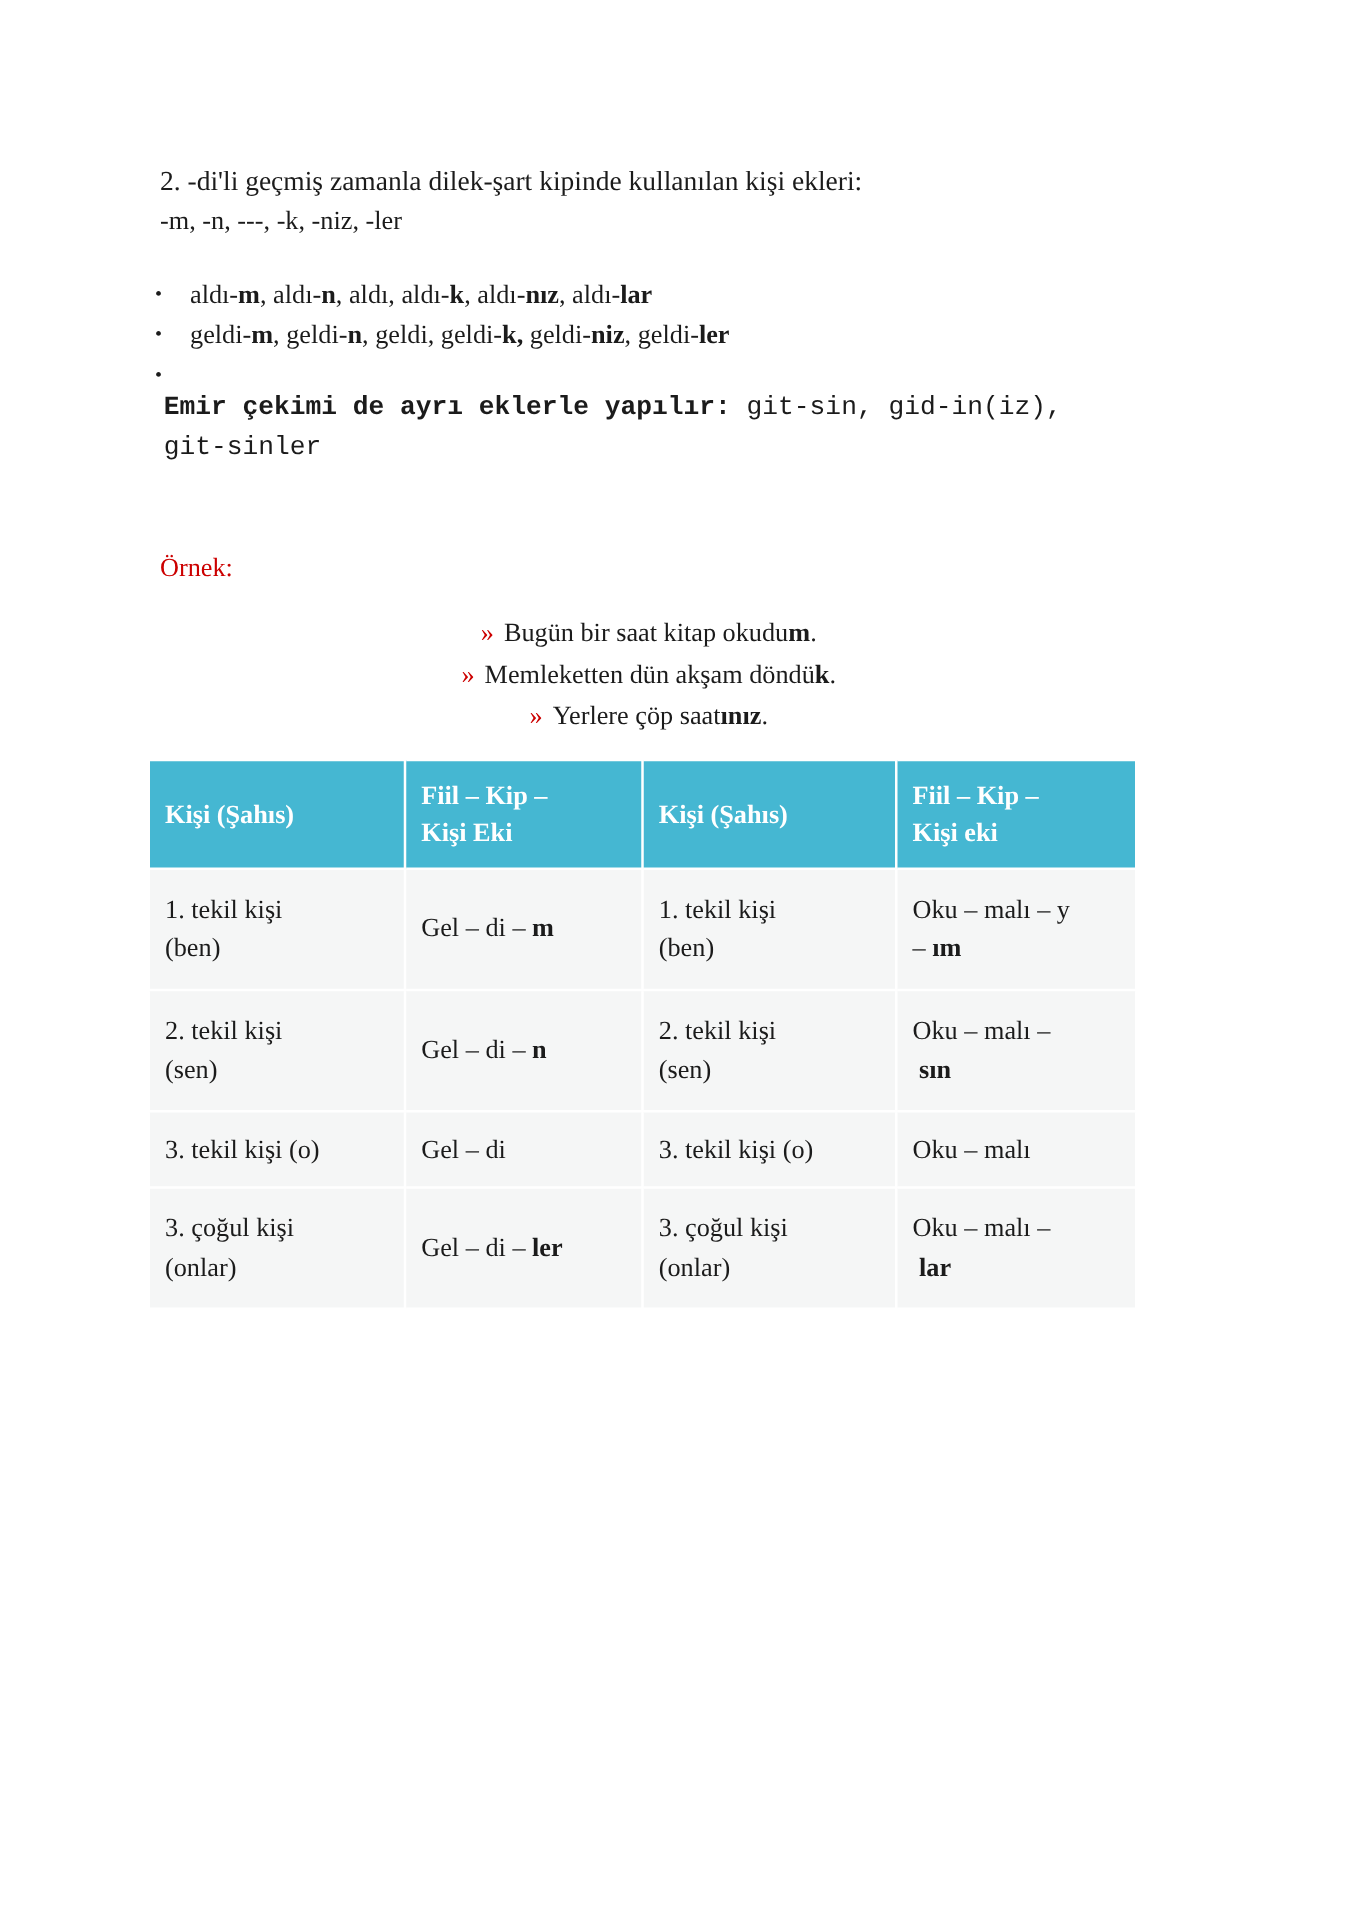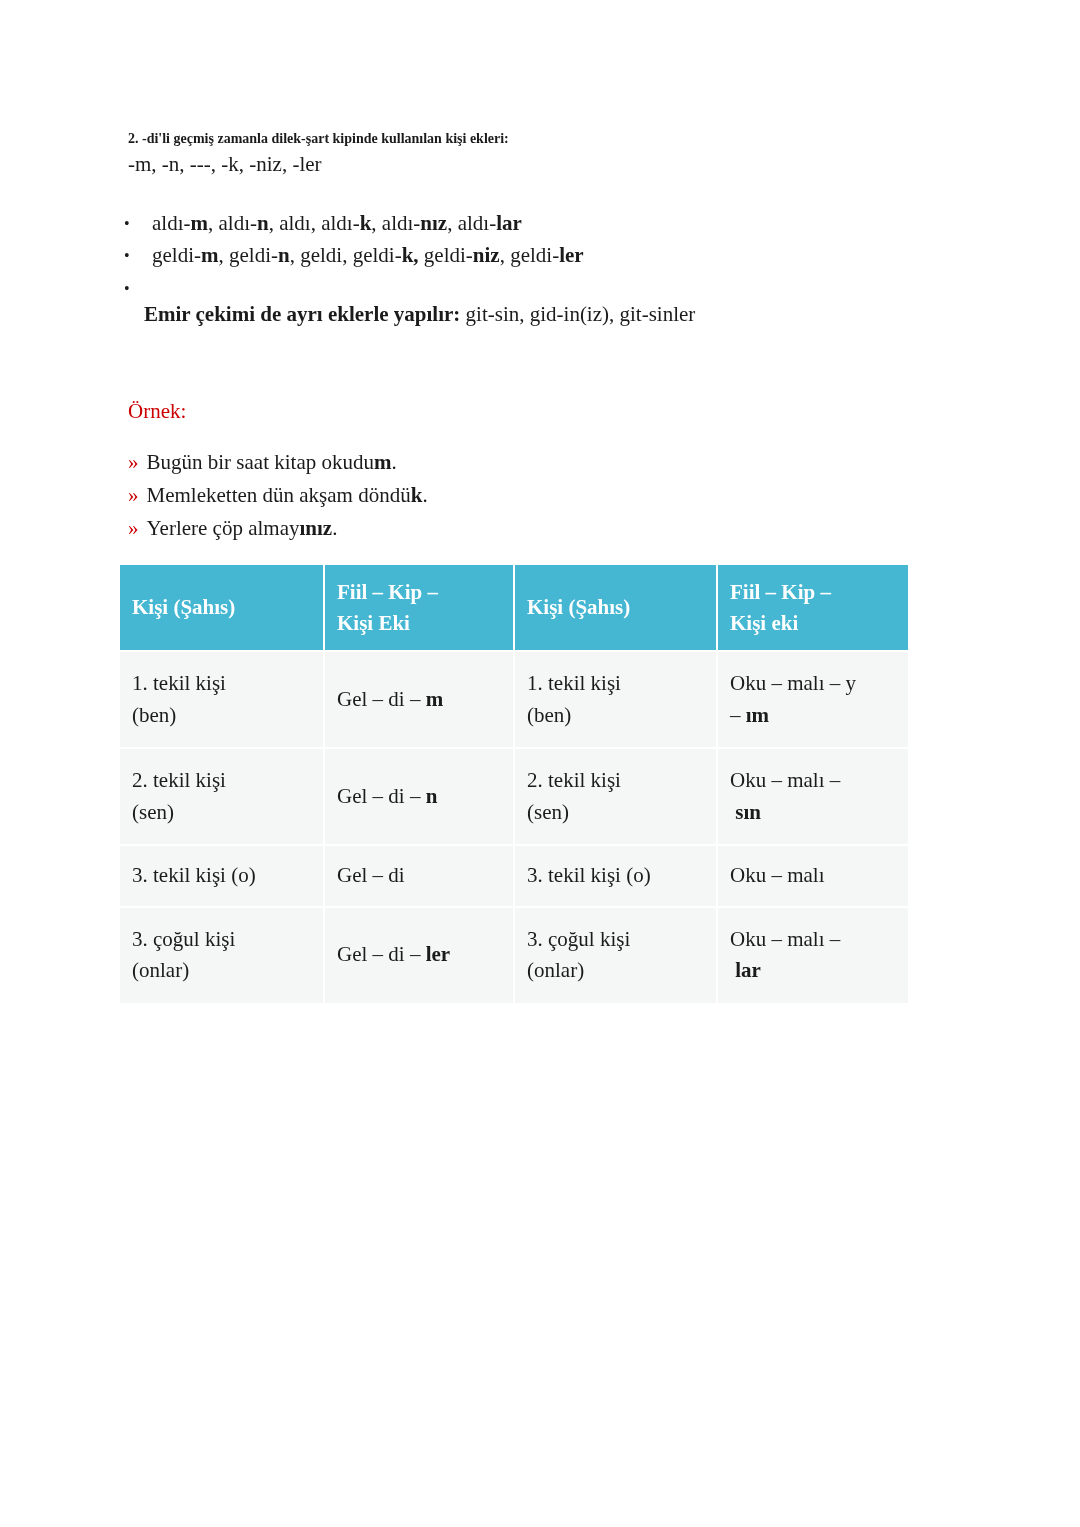--- a/index.html
+++ b/index.html
@@ -16,48 +16,48 @@
     background:#ffffff;
     font-family:"Liberation Serif","DejaVu Serif",serif;
     color:#1b1b1b;
     font-size:21px;
   }
   .content{
     padding:128px 0 40px 118px;
     width:910px;
   }
   .heading-block{margin:0 0 0 10px;line-height:1.5;}
-  .heading-title{font-weight:bold;font-size:14px;}
+  .heading-title{font-weight:normal;font-size:22px;}
   .heading-suffixes{font-weight:normal;}
   ul.suffix-list{
     list-style:none;
     margin:26px 0 0 0;
     padding:0;
   }
   ul.suffix-list li{
     position:relative;
     padding-left:34px;
     line-height:1.57;
   }
   ul.suffix-list .bullet{
     position:absolute;
     left:6px;
     top:0;
     font-size:16px;
     line-height:2.1;
     color:#1b1b1b;
   }
-  .emir-line{margin:27px 0 0 26px;line-height:1.5;}
+  .emir-line{margin:27px 0 0 13px;line-height:1.5;font-family:Liberation Mono, monospace;}
   .ornek-label{
     margin:66px 0 0 10px;
     color:var(--accent-red);
     line-height:1.4;
   }
   .examples{margin:20px 0 0 10px;}
-  .example-line{line-height:1.57;}
+  .example-line{line-height:1.57;text-align:center;}
   .example-line .chevron{color:var(--accent-red);margin-right:8px;}
   table.conjugation{
     border-collapse:collapse;
     table-layout:fixed;
     width:790px;
     margin-top:18px;
   }
   table.conjugation col.c1{width:205px;}
   table.conjugation col.c2{width:190px;}
   table.conjugation col.c3{width:203px;}
@@ -116,21 +116,21 @@
     <p class="ornek-label">Örnek:</p>
 
     <div class="examples">
       <div class="example-line">
         <span class="chevron">»</span><span><span>Bugün bir saat kitap okudu</span><span class="b">m</span><span>.</span></span>
       </div>
       <div class="example-line">
         <span class="chevron">»</span><span><span>Memleketten dün akşam döndü</span><span class="b">k</span><span>.</span></span>
       </div>
       <div class="example-line">
-        <span class="chevron">»</span><span><span>Yerlere çöp almay</span><span class="b">ınız</span><span>.</span></span>
+        <span class="chevron">»</span><span><span>Yerlere çöp saat</span><span class="b">ınız</span><span>.</span></span>
       </div>
     </div>
 
     <table class="conjugation">
       <colgroup>
           <col class="c1">
           <col class="c2">
           <col class="c3">
           <col class="c4">
         </colgroup>

